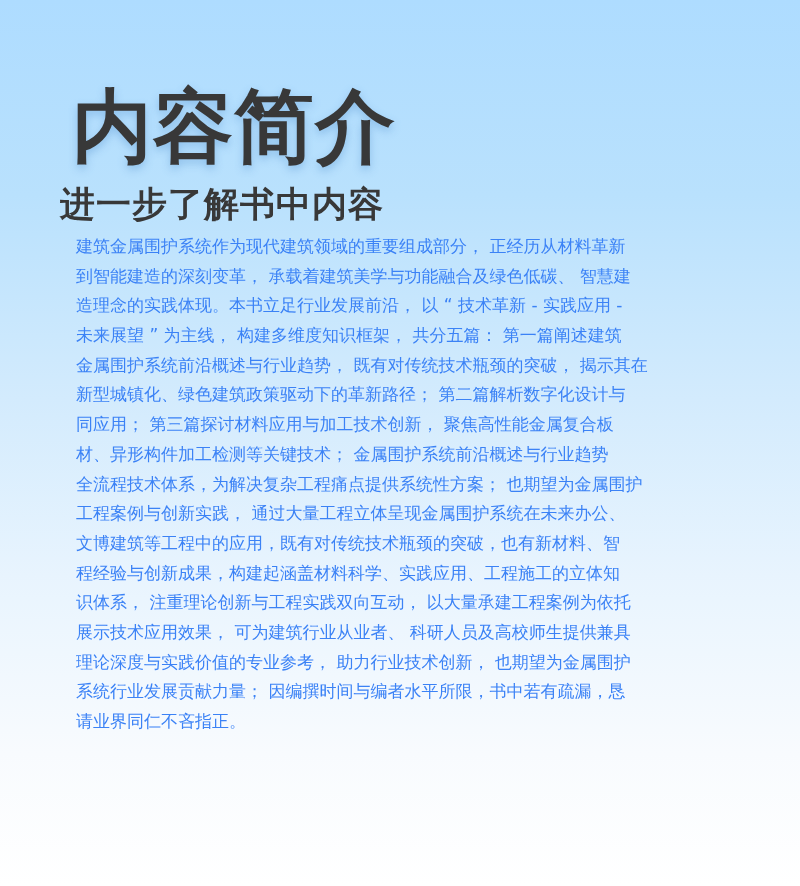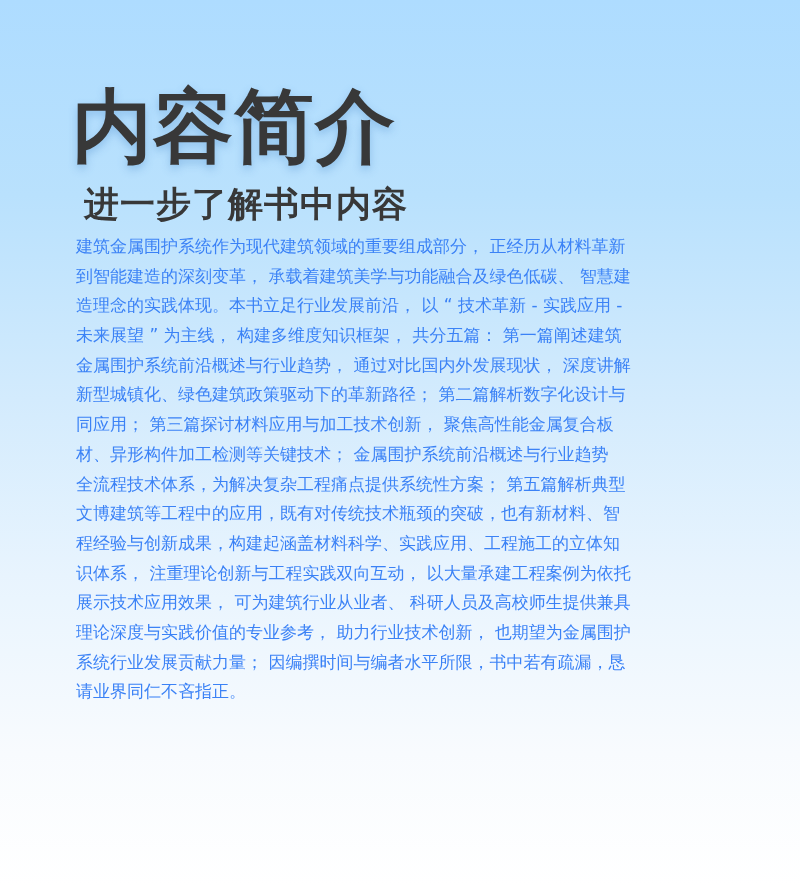--- a/index.html
+++ b/index.html
@@ -31,21 +31,20 @@
       white-space: nowrap;
     }
     .subtitle {
       font-size: 35px;
       line-height: 40px;
       font-weight: bold;
       color: #383838;
       margin-top: 6px;
       letter-spacing: 1px;
       white-space: nowrap;
-      margin-left: 24px;
     }
     .body-text {
       position: absolute;
       left: 76px;
       top: 232px;
       width: 678px;
       font-size: 17px;
       line-height: 29.7px;
       color: #3b82f6;
       text-align: justify;
@@ -63,25 +62,26 @@
 <div class="header">
   <h1 class="title">内容简介</h1>
   <div class="subtitle">进一步了解书中内容</div>
 </div>
 
 <div class="body-text">
   <span class="line">建筑金属围护系统作为现代建筑领域的重要组成部分， 正经历从材料革新</span>
   <span class="line">到智能建造的深刻变革， 承载着建筑美学与功能融合及绿色低碳、 智慧建</span>
   <span class="line">造理念的实践体现。本书立足行业发展前沿， 以 “ 技术革新 - 实践应用 -</span>
   <span class="line">未来展望 ” 为主线， 构建多维度知识框架， 共分五篇： 第一篇阐述建筑</span>
-  <span class="line">金属围护系统前沿概述与行业趋势， 通过对比国内外发展现状， 深度讲解</span>
+  <span class="line">金属围护系统前沿概述与行业趋势， 既有对传统技术瓶颈的突破， 揭示其在</span>
   <span class="line">新型城镇化、绿色建筑政策驱动下的革新路径； 第二篇解析数字化设计与</span>
   <span class="line">同应用； 第三篇探讨材料应用与加工技术创新， 聚焦高性能金属复合板</span>
   <span class="line">材、异形构件加工检测等关键技术； 金属围护系统前沿概述与行业趋势</span>
-  <span class="line">全流程技术体系，为解决复杂工程痛点提供系统性方案； 第五篇解析典型</span>
+  <span class="line">全流程技术体系，为解决复杂工程痛点提供系统性方案； 也期望为金属围护</span>
+  <span class="line">工程案例与创新实践， 通过大量工程立体呈现金属围护系统在未来办公、</span>
   <span class="line">文博建筑等工程中的应用，既有对传统技术瓶颈的突破，也有新材料、智</span>
   <span class="line">程经验与创新成果，构建起涵盖材料科学、实践应用、工程施工的立体知</span>
   <span class="line">识体系， 注重理论创新与工程实践双向互动， 以大量承建工程案例为依托</span>
   <span class="line">展示技术应用效果， 可为建筑行业从业者、 科研人员及高校师生提供兼具</span>
   <span class="line">理论深度与实践价值的专业参考， 助力行业技术创新， 也期望为金属围护</span>
   <span class="line">系统行业发展贡献力量； 因编撰时间与编者水平所限，书中若有疏漏，恳</span>
   <span class="line">请业界同仁不吝指正。</span>
 </div>
 
 </body></html>

